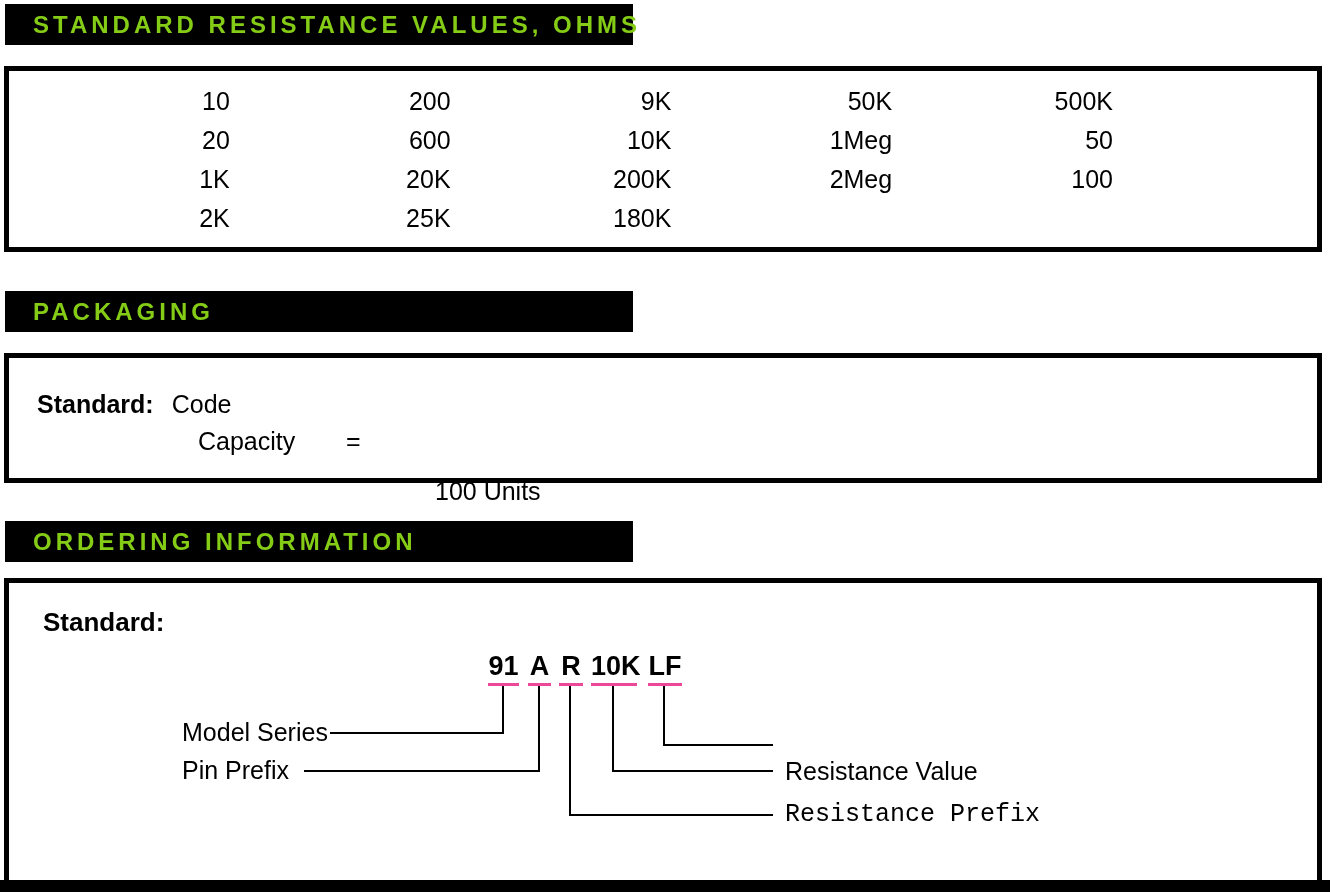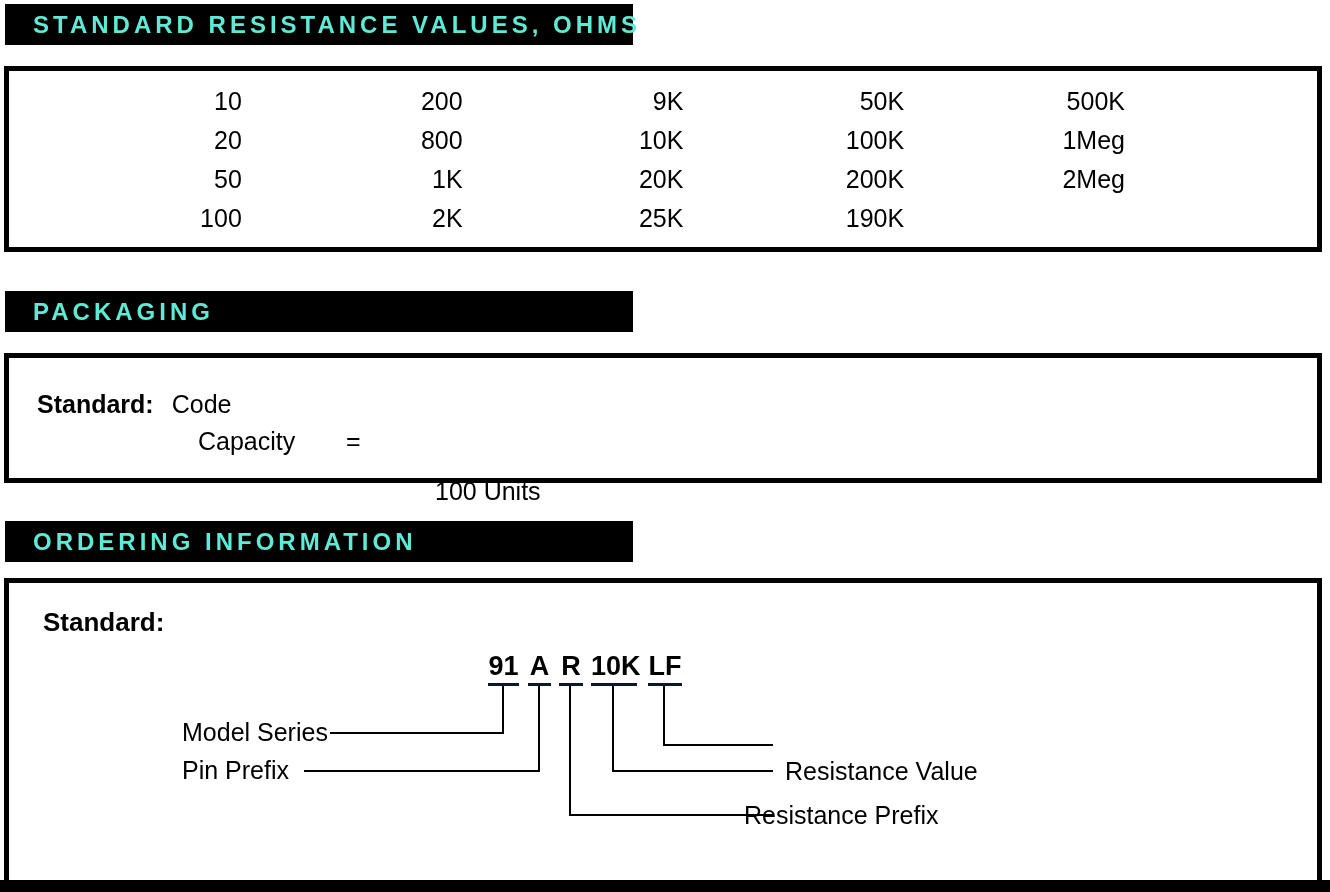--- a/index.html
+++ b/index.html
@@ -14,21 +14,21 @@
   }
   
   .secbar {
     position:absolute;
     left:5px; width:628px; height:41px;
     background:#000000;
     display:flex; align-items:center;
     padding-left:28px;
   }
   .secbar span {
-    color:#5eead4;
+    color:#84cc16;
     font-weight:bold;
     font-size:24px;
     letter-spacing:4px;
     white-space:nowrap;
   }
   #bar-resistance { top:4px; }
   #bar-packaging  { top:291px; }
   #bar-ordering   { top:521px; }
 
   
@@ -40,21 +40,20 @@
   }
   #resistance-box { top:66px;  height:186px; }
   #packaging-box  { top:353px; height:130px; }
   #ordering-box   { top:578px; height:303px; border-bottom:none; }
 
   
   .res-grid {
     display:grid;
     grid-template-columns:repeat(5, 220.8px);
     padding-top:11px;
-    margin-left:12px;
   }
   .res-grid .cell {
     text-align:right;
     font-size:25px;
     line-height:39px;
     white-space:nowrap;
   }
 
   
   .pkg-line { position:absolute; font-size:25px; line-height:26px; white-space:nowrap; }
@@ -68,21 +67,21 @@
   
   #ord-standard {
     position:absolute; left:43px; top:609px;
     font-size:26px; font-weight:bold; line-height:26px; white-space:nowrap;
   }
   .code-part {
     position:absolute; top:651px;
     font-size:27px; font-weight:bold;
     line-height:30px; text-align:center;
     padding-bottom:2px;
-    border-bottom:3px solid #0f172a;
+    border-bottom:3px solid #ec4899;
     white-space:nowrap;
   }
   #code-91  { left:488px; width:31px; }
   #code-a   { left:528px; width:23px; }
   #code-r   { left:559px; width:24px; }
   #code-10k { left:591px; width:46px; }
   #code-lf  { left:648px; width:34px; }
 
   .cline { position:absolute; background:#000000; }
   
@@ -99,21 +98,21 @@
   #h-rohs   { left:663px; top:744px; width:110px; height:2px; }
 
   .diag-label {
     position:absolute;
     font-size:25px; line-height:26px; white-space:nowrap;text-align:right;
   }
   #lbl-model  { left:182px; top:719px; }
   #lbl-pin    { left:182px; top:757px; }
   #lbl-rohs   { left:785px; top:730px; }
   #lbl-value  { left:785px; top:758px; }
-  #lbl-prefix { left:744px; top:802px; }
+  #lbl-prefix { left:785px; top:802px;font-family:Liberation Mono, monospace; }
 
   
   #footer-bar {
     position:absolute;
     left:0; top:880px; width:1330px; height:12px;
     background:#000000;
   }
 </style>
 </head>
 <body>
@@ -125,33 +124,32 @@
   </div>
 
   <div class="box" id="resistance-box">
     <div class="res-grid">
       <div class="cell">10</div>
       <div class="cell">200</div>
       <div class="cell">9K</div>
       <div class="cell">50K</div>
       <div class="cell">500K</div>
       <div class="cell">20</div>
-      <div class="cell">800</div>
+      <div class="cell">600</div>
       <div class="cell">10K</div>
-      <div class="cell">100K</div>
       <div class="cell">1Meg</div>
       <div class="cell">50</div>
       <div class="cell">1K</div>
       <div class="cell">20K</div>
       <div class="cell">200K</div>
       <div class="cell">2Meg</div>
       <div class="cell">100</div>
       <div class="cell">2K</div>
       <div class="cell">25K</div>
-      <div class="cell">190K</div>
+      <div class="cell">180K</div>
       <div class="cell"></div>
     </div>
   </div>
 
   <div class="secbar" id="bar-packaging">
     <span>PACKAGING</span>
   </div>
 
   <div class="box" id="packaging-box"></div>
   <div class="pkg-line" id="pkg-standard">

